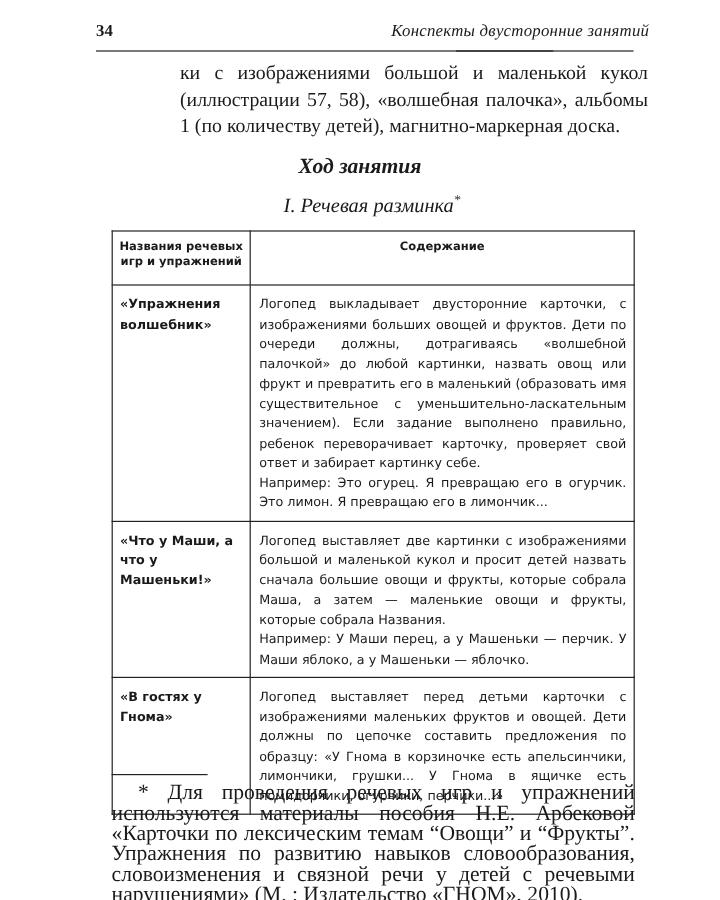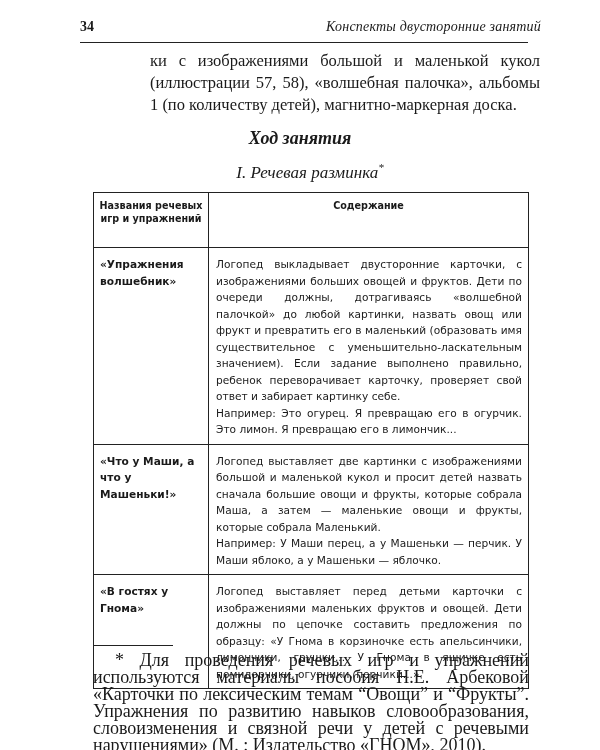--- a/index.html
+++ b/index.html
@@ -19,21 +19,21 @@
 
   .section-title { position: absolute; left: 0; width: 600px; top: 128px; text-align: center;
     font-family: "Liberation Serif", serif; font-weight: bold; font-style: italic; font-size: 18px; }
   .subsection-title { position: absolute; left: 0; width: 620px; top: 161px; text-align: center;
     font-family: "Liberation Serif", serif; font-style: italic; font-size: 17px; }
   .subsection-title sup { font-size: 11px; }
 
   table.exercises { position: absolute; left: 93px; top: 192px; width: 436px; border-collapse: collapse;
     font-family: "DejaVu Sans", sans-serif; font-size: 10.6px; line-height: 16.5px; }
   table.exercises td, table.exercises th { border: 1.3px solid #222; vertical-align: top; }
-  table.exercises th { font-weight: bold; font-size: 9.6px; line-height: 13px; padding: 6px 4px 22px 4px; height: 24px; }
+  table.exercises th { font-weight: bold; font-size: 9.6px; line-height: 13px; padding: 6px 4px 12px 4px; height: 24px; }
   table.exercises th.col-name { width: 106px; text-align: center; }
   table.exercises th.col-content { text-align: center; vertical-align: top; padding-top: 6px; }
   td.name-cell { font-weight: bold; padding: 8px 6px 6px 6px; width: 102px; }
   td.content-cell { padding: 8px 6px 6px 7px; text-align: justify; }
   td.content-cell p { margin: 0; }
   tr.row-1 td { height: 166px; }
   tr.row-2 td { height: 103px; }
   tr.row-3 td { height: 91px; }
 
   .footnote-rule { position: absolute; left: 93px; top: 645px; width: 80px; border-top: 1px solid #222; }
@@ -74,21 +74,21 @@
       <tr class="row-1">
         <td class="name-cell">«Упражнения волшебник»</td>
         <td class="content-cell">
           <p>Логопед выкладывает двусторонние карточки, с изображениями больших овощей и фруктов. Дети по очереди должны, дотрагиваясь «волшебной палочкой» до любой картинки, назвать овощ или фрукт и превратить его в маленький (образовать имя существительное с уменьшительно-ласкательным значением). Если задание выполнено правильно, ребенок переворачивает карточку, проверяет свой ответ и забирает картинку себе.</p>
           <p>Например: Это огурец. Я превращаю его в огурчик. Это лимон. Я превращаю его в лимончик...</p>
         </td>
       </tr>
       <tr class="row-2">
         <td class="name-cell">«Что у Маши, а что у Машеньки!»</td>
         <td class="content-cell">
-          <p>Логопед выставляет две картинки с изображениями большой и маленькой кукол и просит детей назвать сначала большие овощи и фрукты, которые собрала Маша, а затем — маленькие овощи и фрукты, которые собрала Маленький.</p>
+          <p>Логопед выставляет две картинки с изображениями большой и маленькой кукол и просит детей назвать сначала большие овощи и фрукты, которые собрала Маша, а затем — маленькие овощи и фрукты, которые собрала Названия.</p>
           <p>Например: У Маши перец, а у Машеньки — перчик. У Маши яблоко, а у Машеньки — яблочко.</p>
         </td>
       </tr>
       <tr class="row-3">
         <td class="name-cell">«В гостях у Гнома»</td>
         <td class="content-cell">
           <p>Логопед выставляет перед детьми карточки с изображениями маленьких фруктов и овощей. Дети должны по цепочке составить предложения по образцу: «У Гнома в корзиночке есть апельсинчики, лимончики, грушки... У Гнома в ящичке есть помидорчики, огурчики, перчики...»</p>
         </td>
       </tr>
     </tbody>

